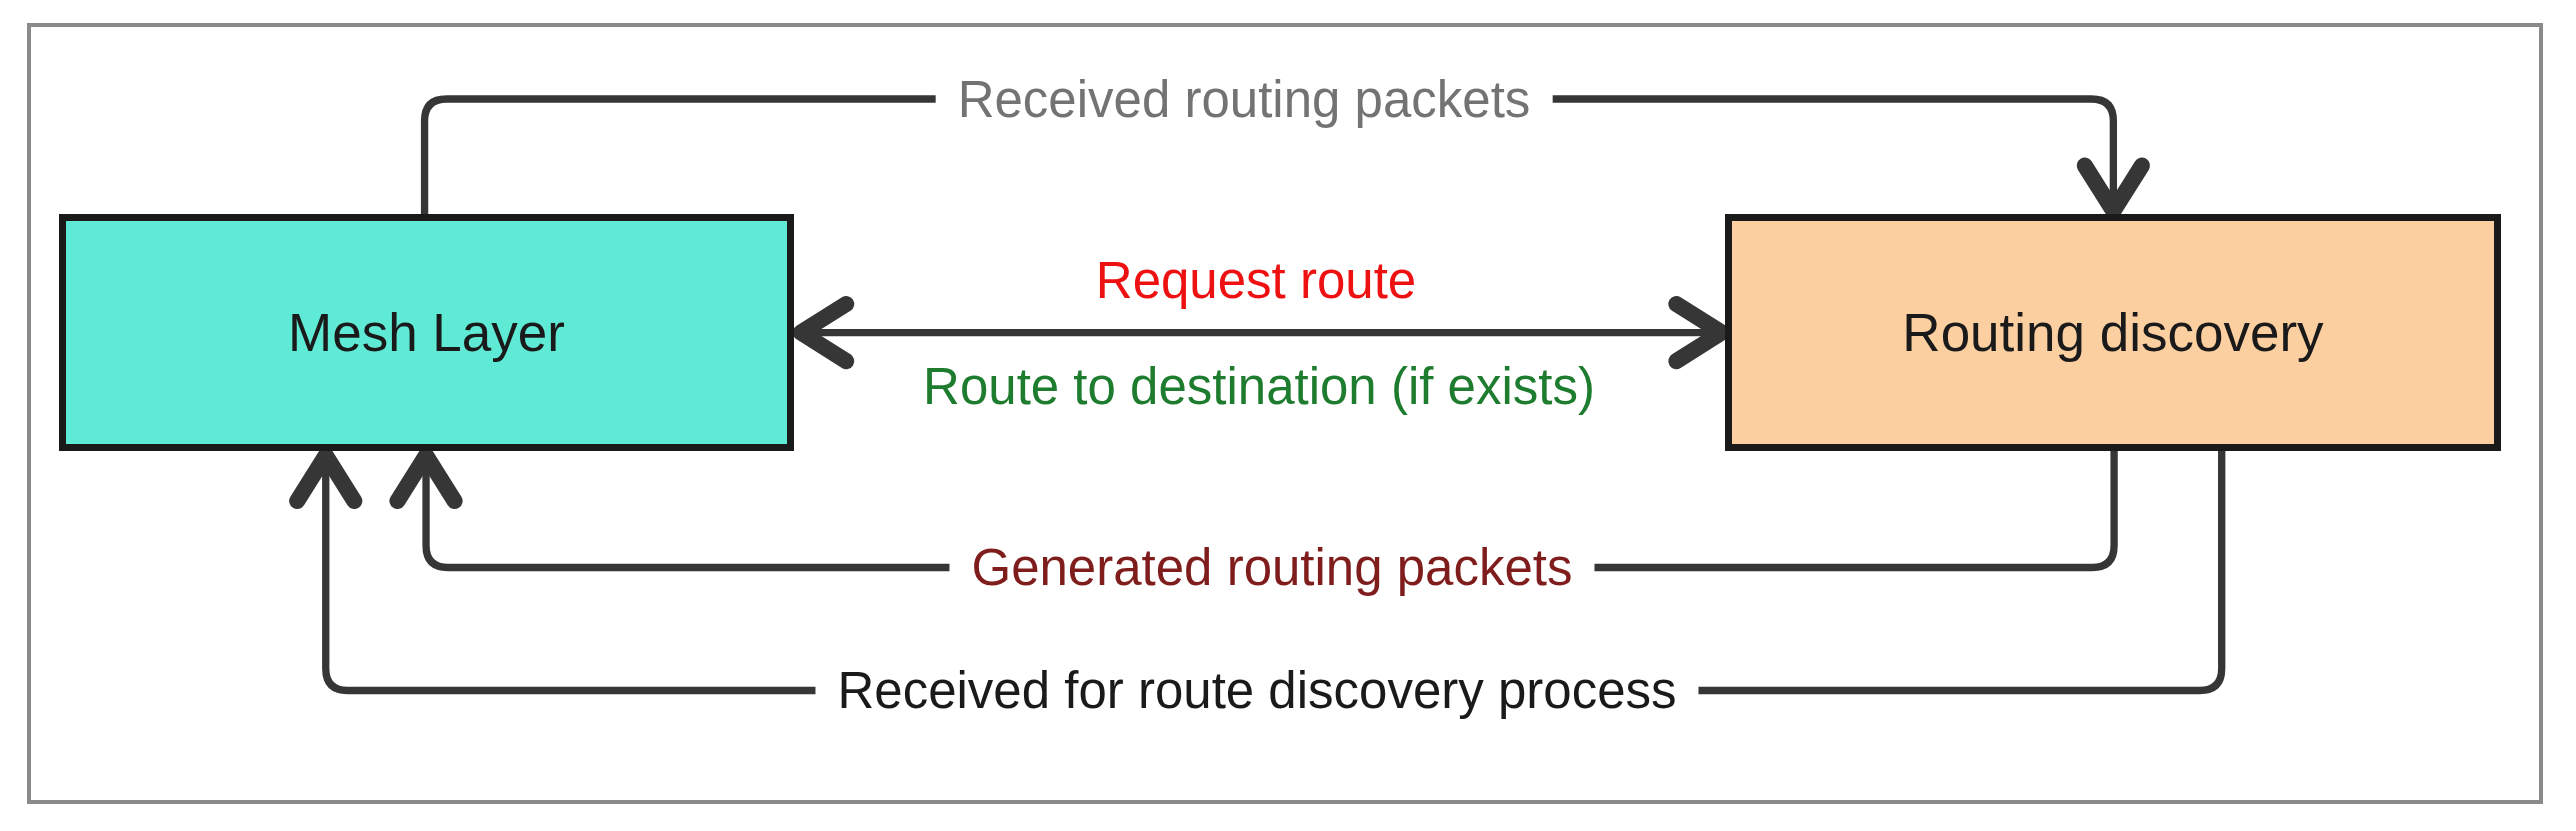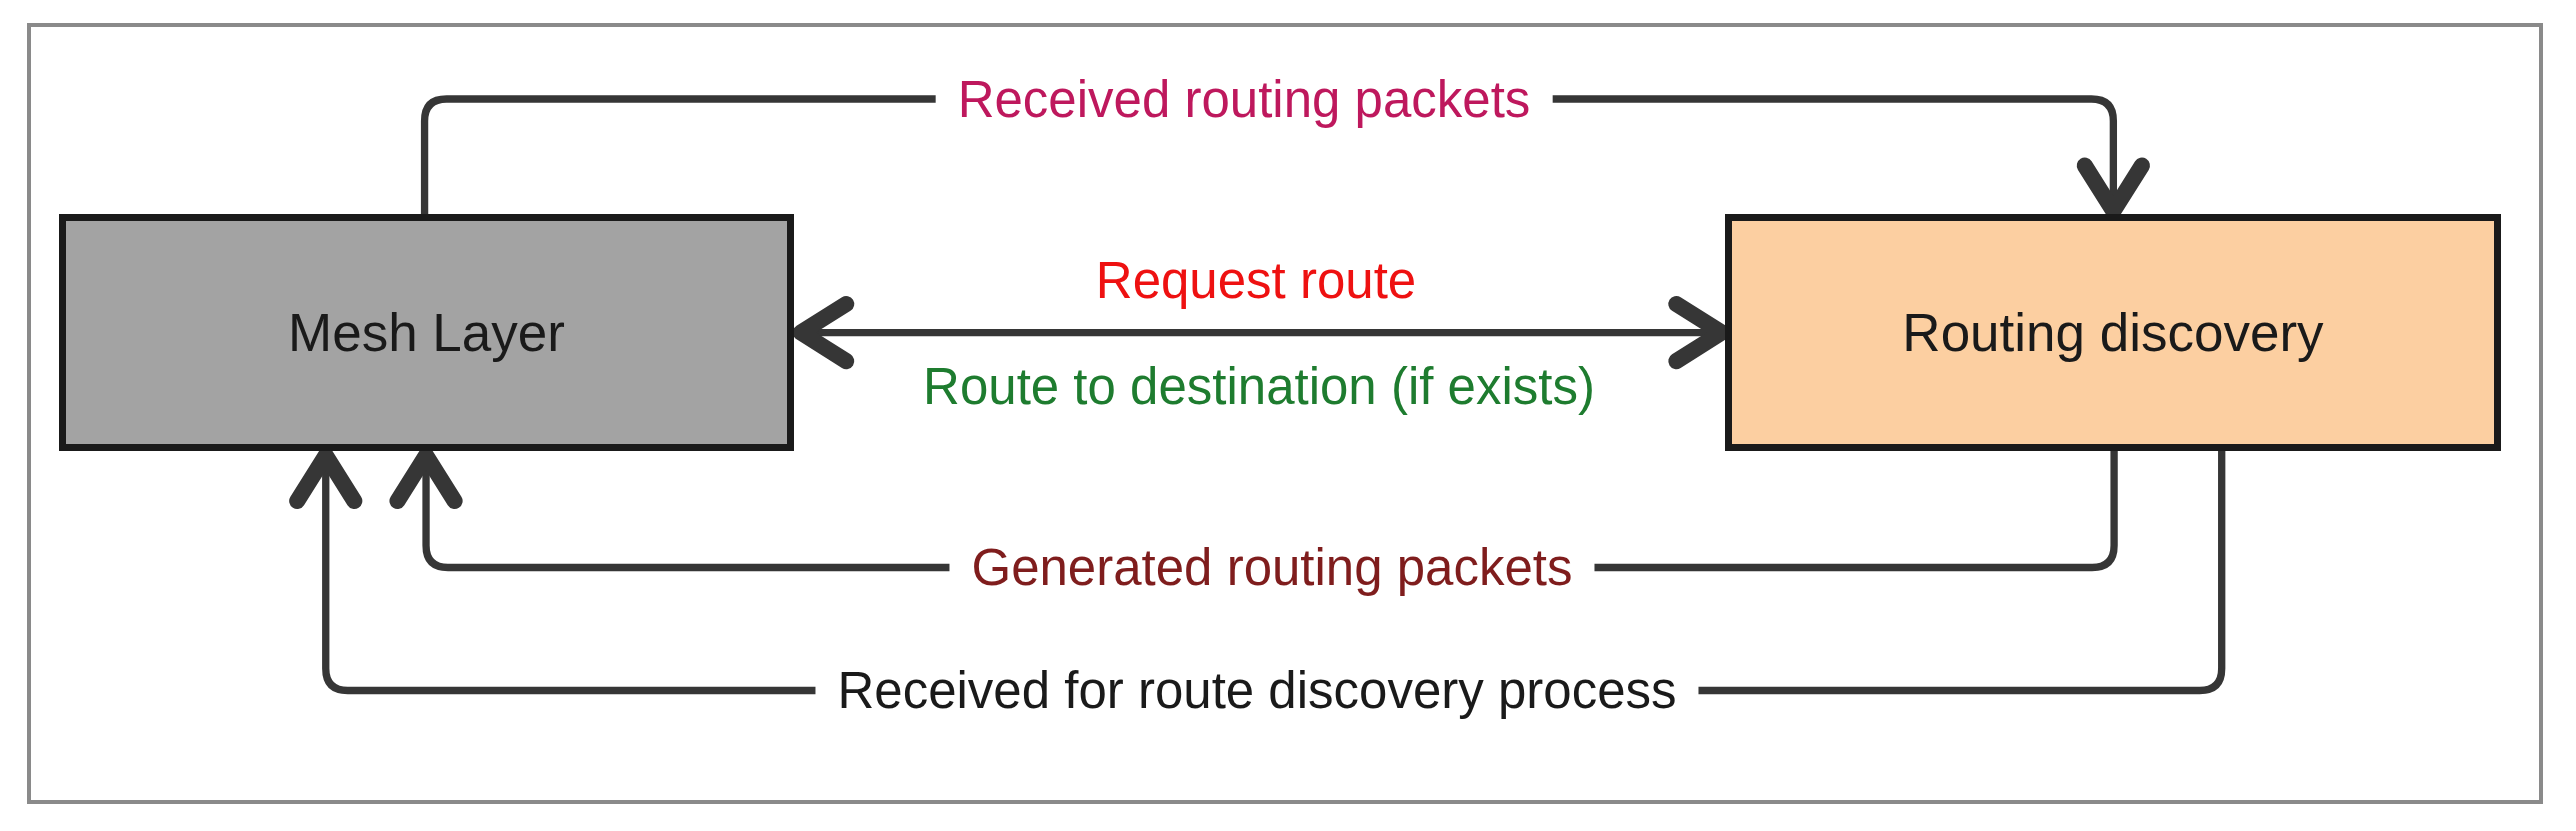--- a/index.html
+++ b/index.html
@@ -41,41 +41,41 @@
     justify-content: center;
     font-size: 53px;
     color: #1A1A1A;
     white-space: nowrap;
   }
   .node.mesh {
     left: 59px;
     top: 214px;
     width: 735px;
     height: 237px;
-    background: #a3a3a3;
+    background: #5eead4;
   }
   .node.routing {
     left: 1725px;
     top: 214px;
     width: 776px;
     height: 237px;
     background: #FCCFA1;
   }
   .edge-label {
     position: absolute;
     transform: translate(-50%, -50%);
     font-size: 51px;
     white-space: nowrap;
     line-height: 1.1;
   }
   .edge-label.online {
     background: #ffffff;
     padding: 0 22px;
   }
-  .lbl-received { left: 1244px; top: 100px; color: #be185d; }
+  .lbl-received { left: 1244px; top: 100px; color: #737373; }
   .lbl-request  { left: 1256px; top: 281px; color: #EE1111; }
   .lbl-route    { left: 1259px; top: 387px; color: #1E7C2F; }
   .lbl-generated{ left: 1272px; top: 568px; color: #7f1d1d; }
   .lbl-response { left: 1257px; top: 691px; color: #1A1A1A; }
 </style>
 </head>
 <body>
 
 <div id="stage">
 

